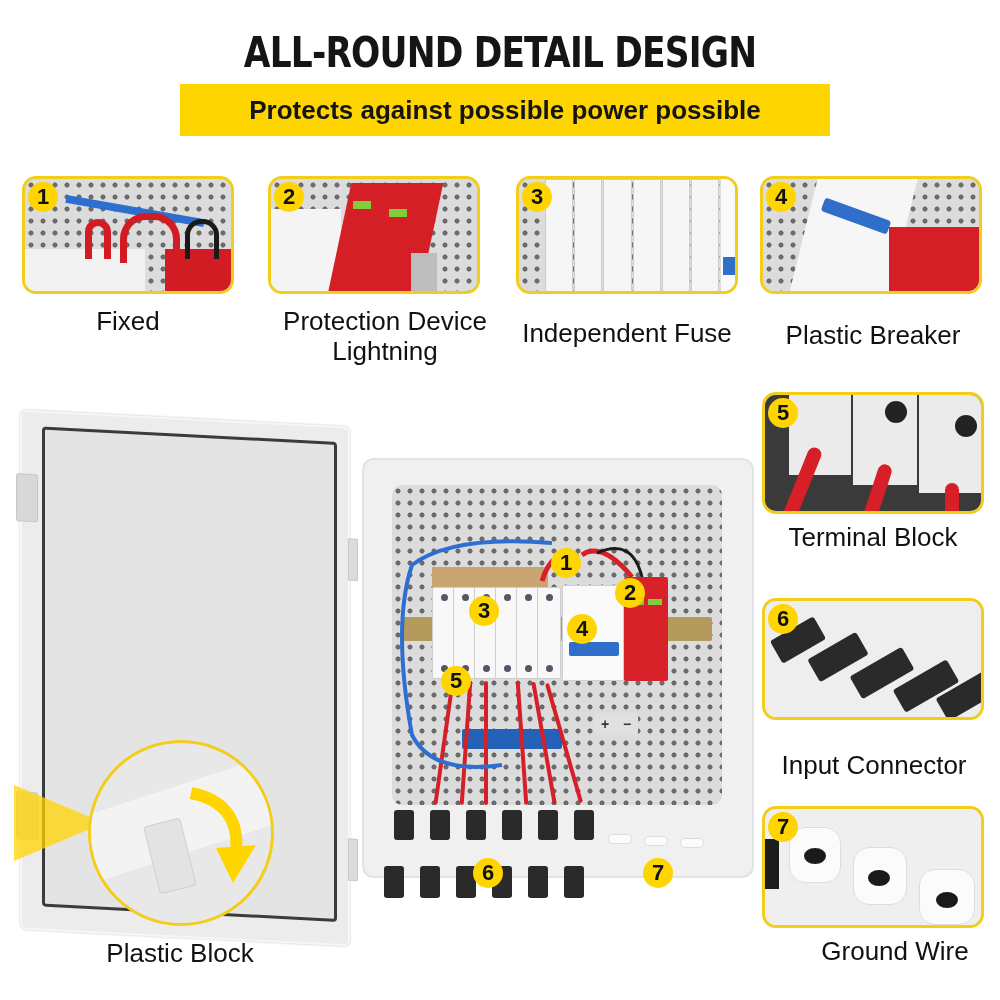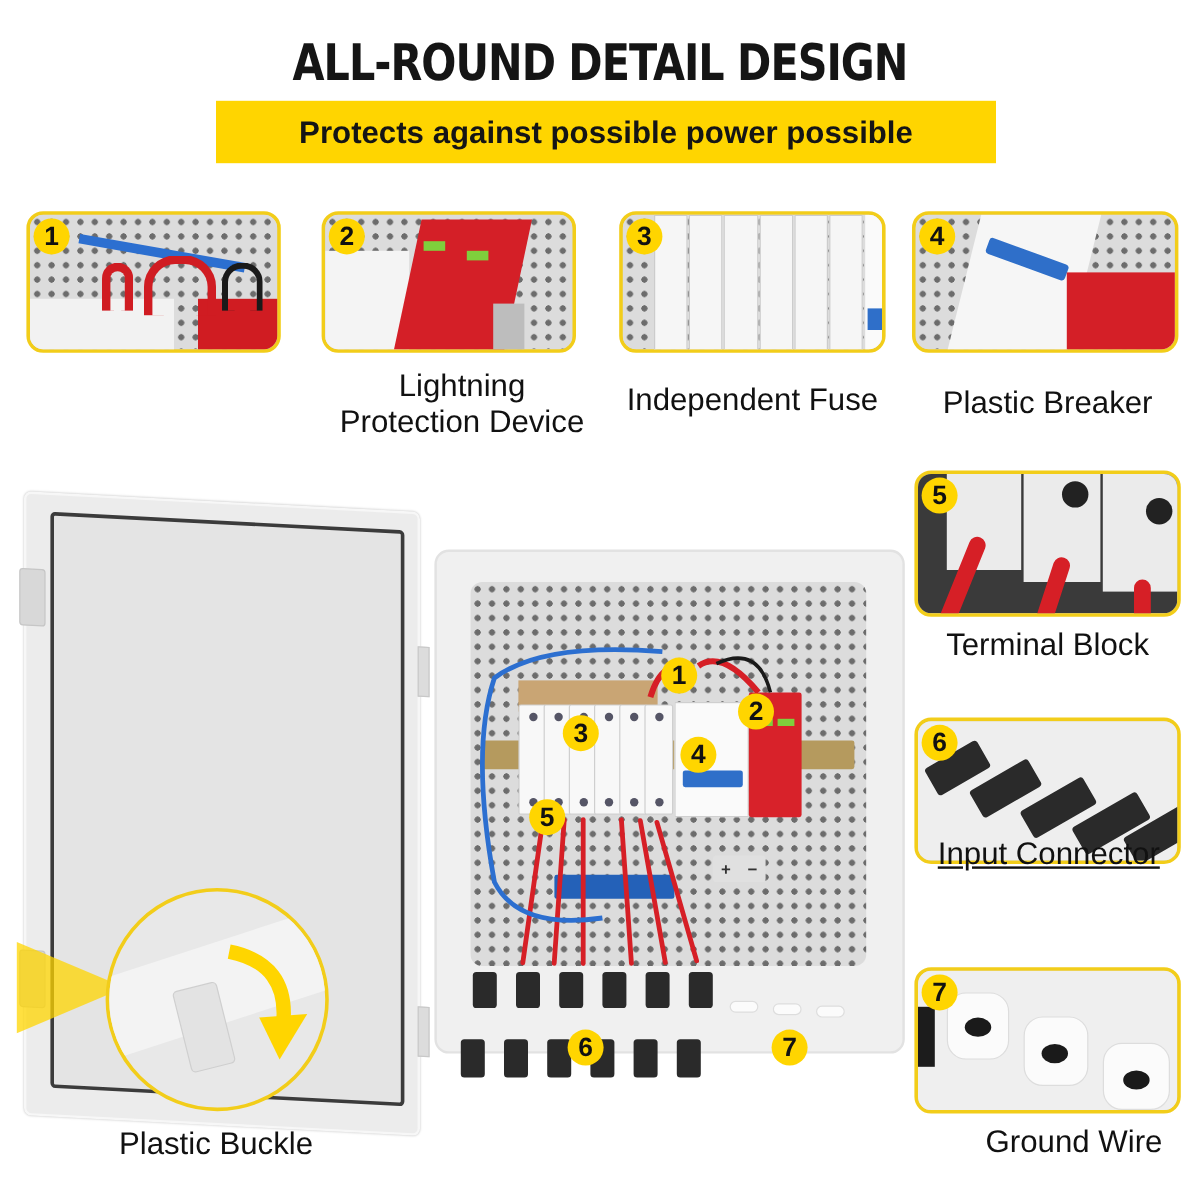--- a/index.html
+++ b/index.html
@@ -100,34 +100,35 @@
   <div class="peg" style="position:absolute;inset:0;"></div>
   <div style="position:absolute;left:0;top:70px;width:120px;height:50px;background:#f2f2f2;"></div>
   <div style="position:absolute;left:140px;top:70px;width:70px;height:50px;background:#d01c22;"></div>
   <div style="position:absolute;left:40px;top:28px;width:140px;height:8px;background:#2c6fd0;transform:rotate(10deg);"></div>
   <div style="position:absolute;left:60px;top:40px;width:26px;height:40px;border:7px solid #d01c22;border-bottom:none;border-radius:14px 14px 0 0;"></div>
   <div style="position:absolute;left:95px;top:34px;width:60px;height:50px;border:7px solid #d01c22;border-bottom:none;border-radius:26px 26px 0 0;"></div>
   <div style="position:absolute;left:160px;top:40px;width:34px;height:40px;border:5px solid #1a1a1a;border-bottom:none;border-radius:16px 16px 0 0;"></div>
   <div class="badge">1</div>
 </div>
 <div class="caption" style="left:22px;top:306px;width:212px;">
+  <div>Fixed</div>
 </div>
 
 <div class="thumb" style="left:268px;top:176px;width:212px;height:118px;">
   <div class="peg" style="position:absolute;inset:0;"></div>
   <div style="position:absolute;left:0;top:30px;width:70px;height:90px;background:#f4f4f4;"></div>
   <div style="position:absolute;left:68px;top:4px;width:92px;height:116px;background:#d41f27;transform:skewX(-12deg);"></div>
   <div style="position:absolute;left:82px;top:22px;width:18px;height:8px;background:#7fcf3c;"></div>
   <div style="position:absolute;left:118px;top:30px;width:18px;height:8px;background:#7fcf3c;"></div>
   <div style="position:absolute;left:140px;top:74px;width:26px;height:44px;background:#bdbdbd;"></div>
   <div class="badge">2</div>
 </div>
 <div class="caption" style="left:262px;top:306px;width:246px;">
+  <div>Protection Device</div>
   <div>Lightning</div>
-  <div>Protection Device</div>
 </div>
 
 <div class="thumb" style="left:516px;top:176px;width:222px;height:118px;">
   <div class="peg" style="position:absolute;inset:0;"></div>
   <div style="position:absolute;left:26px;top:0;width:174px;height:118px;display:flex;gap:1px;">
     <div style="flex:1;background:#f6f6f6;border:1px solid #ccc;"></div>
     <div style="flex:1;background:#f6f6f6;border:1px solid #ccc;"></div>
     <div style="flex:1;background:#f6f6f6;border:1px solid #ccc;"></div>
     <div style="flex:1;background:#f6f6f6;border:1px solid #ccc;"></div>
     <div style="flex:1;background:#f6f6f6;border:1px solid #ccc;"></div>
@@ -164,21 +165,21 @@
 
 <div class="thumb" style="left:762px;top:598px;width:222px;height:122px;">
   <div style="position:absolute;inset:0;background:#eeeeee;"></div>
   <div class="mc4" style="left:20px;top:14px;width:26px;height:50px;transform:rotate(60deg);"></div>
   <div class="mc4" style="left:60px;top:28px;width:26px;height:56px;transform:rotate(60deg);"></div>
   <div class="mc4" style="left:104px;top:42px;width:26px;height:60px;transform:rotate(60deg);"></div>
   <div class="mc4" style="left:148px;top:54px;width:26px;height:62px;transform:rotate(60deg);"></div>
   <div class="mc4" style="left:190px;top:64px;width:26px;height:60px;transform:rotate(60deg);"></div>
   <div class="badge">6</div>
 </div>
-<div class="caption" style="left:756px;top:696px;width:236px;text-decoration:underline;">Input Connector</div>
+<div class="caption" style="left:756px;top:750px;width:236px;">Input Connector</div>
 
 <div class="thumb" style="left:762px;top:806px;width:222px;height:122px;">
   <div style="position:absolute;inset:0;background:#efefef;"></div>
   <div style="position:absolute;left:0;top:30px;width:14px;height:50px;background:#1c1c1c;"></div>
   <div style="position:absolute;left:24px;top:18px;width:52px;height:56px;border-radius:16px;background:#fbfbfb;border:1px solid #ddd;">
     <div style="position:absolute;left:14px;top:20px;width:22px;height:16px;border-radius:50%;background:#1a1a1a;"></div>
   </div>
   <div style="position:absolute;left:88px;top:38px;width:54px;height:58px;border-radius:16px;background:#fbfbfb;border:1px solid #ddd;">
     <div style="position:absolute;left:14px;top:22px;width:22px;height:16px;border-radius:50%;background:#1a1a1a;"></div>
   </div>
@@ -199,21 +200,21 @@
 
 <div class="zoom-cone"></div>
 <div class="zoom-circle">
   <div style="position:absolute;left:0;top:40px;width:190px;height:70px;background:#f3f3f3;transform:skewY(-18deg);"></div>
   <div style="position:absolute;left:60px;top:78px;width:38px;height:70px;background:#e3e3e3;border:1px solid #cfcfcf;border-radius:4px;transform:rotate(-14deg);"></div>
   <svg class="arrow-svg" style="left:90px;top:40px;" width="90" height="110" viewBox="0 0 90 110">
     <path d="M10 10 Q 60 20 55 70" stroke="#ffd500" stroke-width="12" fill="none"></path>
     <polygon points="35,65 75,62 52,100" fill="#ffd500"></polygon>
   </svg>
 </div>
-<div class="caption" style="left:60px;top:938px;width:240px;">Plastic Buckle</div>
+<div class="caption" style="left:60px;top:938px;width:240px;">Plastic Block</div>
 
 <div class="box">
   <div class="board peg">
     <div style="position:absolute;left:40px;top:82px;width:116px;height:26px;background:#c9a574;"></div>
     <div class="din" style="left:10px;top:132px;width:310px;"></div>
 
     <div class="fuse" style="left:40px;top:102px;"></div>
     <div class="fuse" style="left:61px;top:102px;"></div>
     <div class="fuse" style="left:82px;top:102px;"></div>
     <div class="fuse" style="left:103px;top:102px;"></div>

